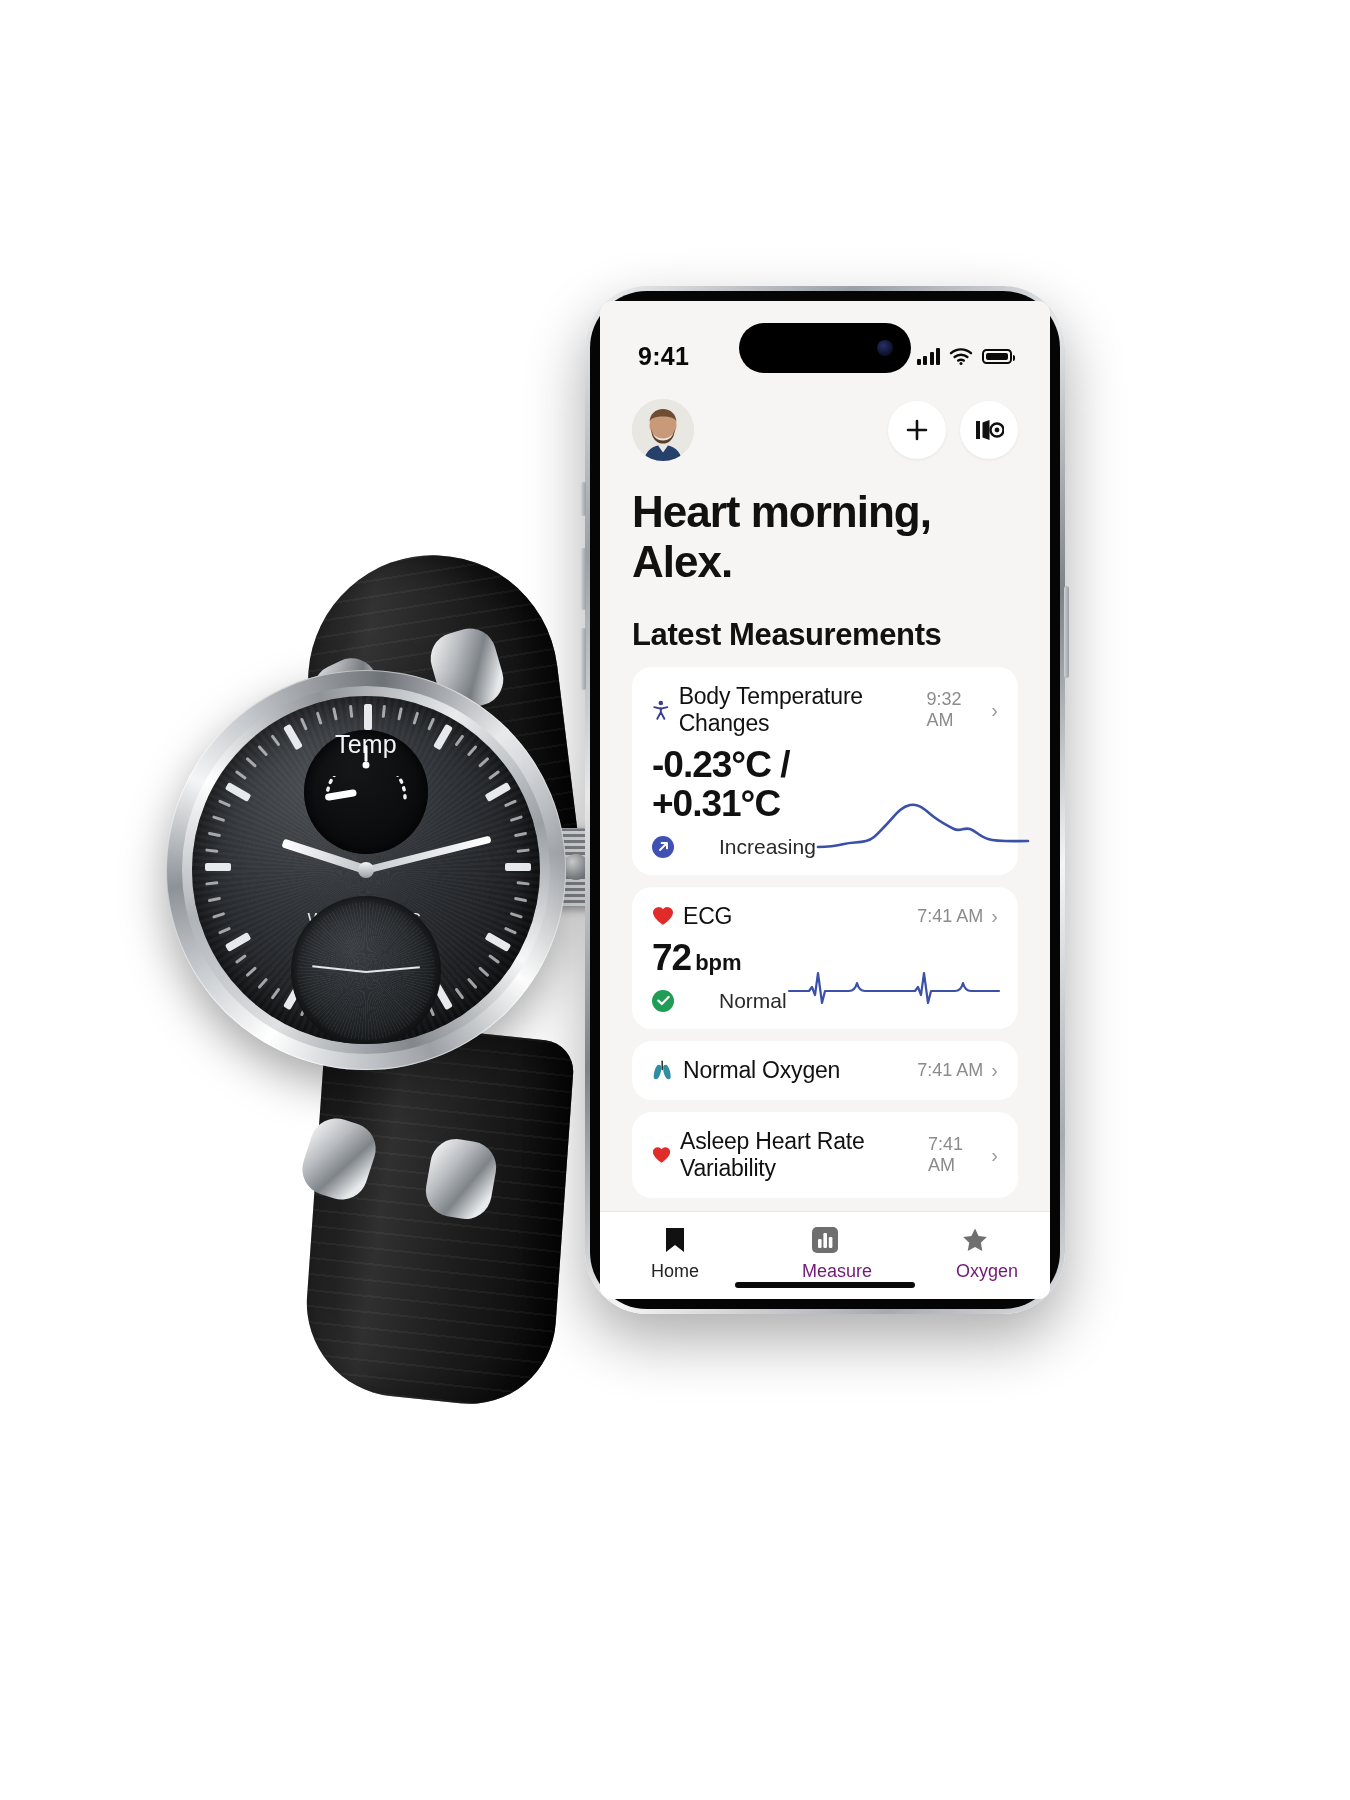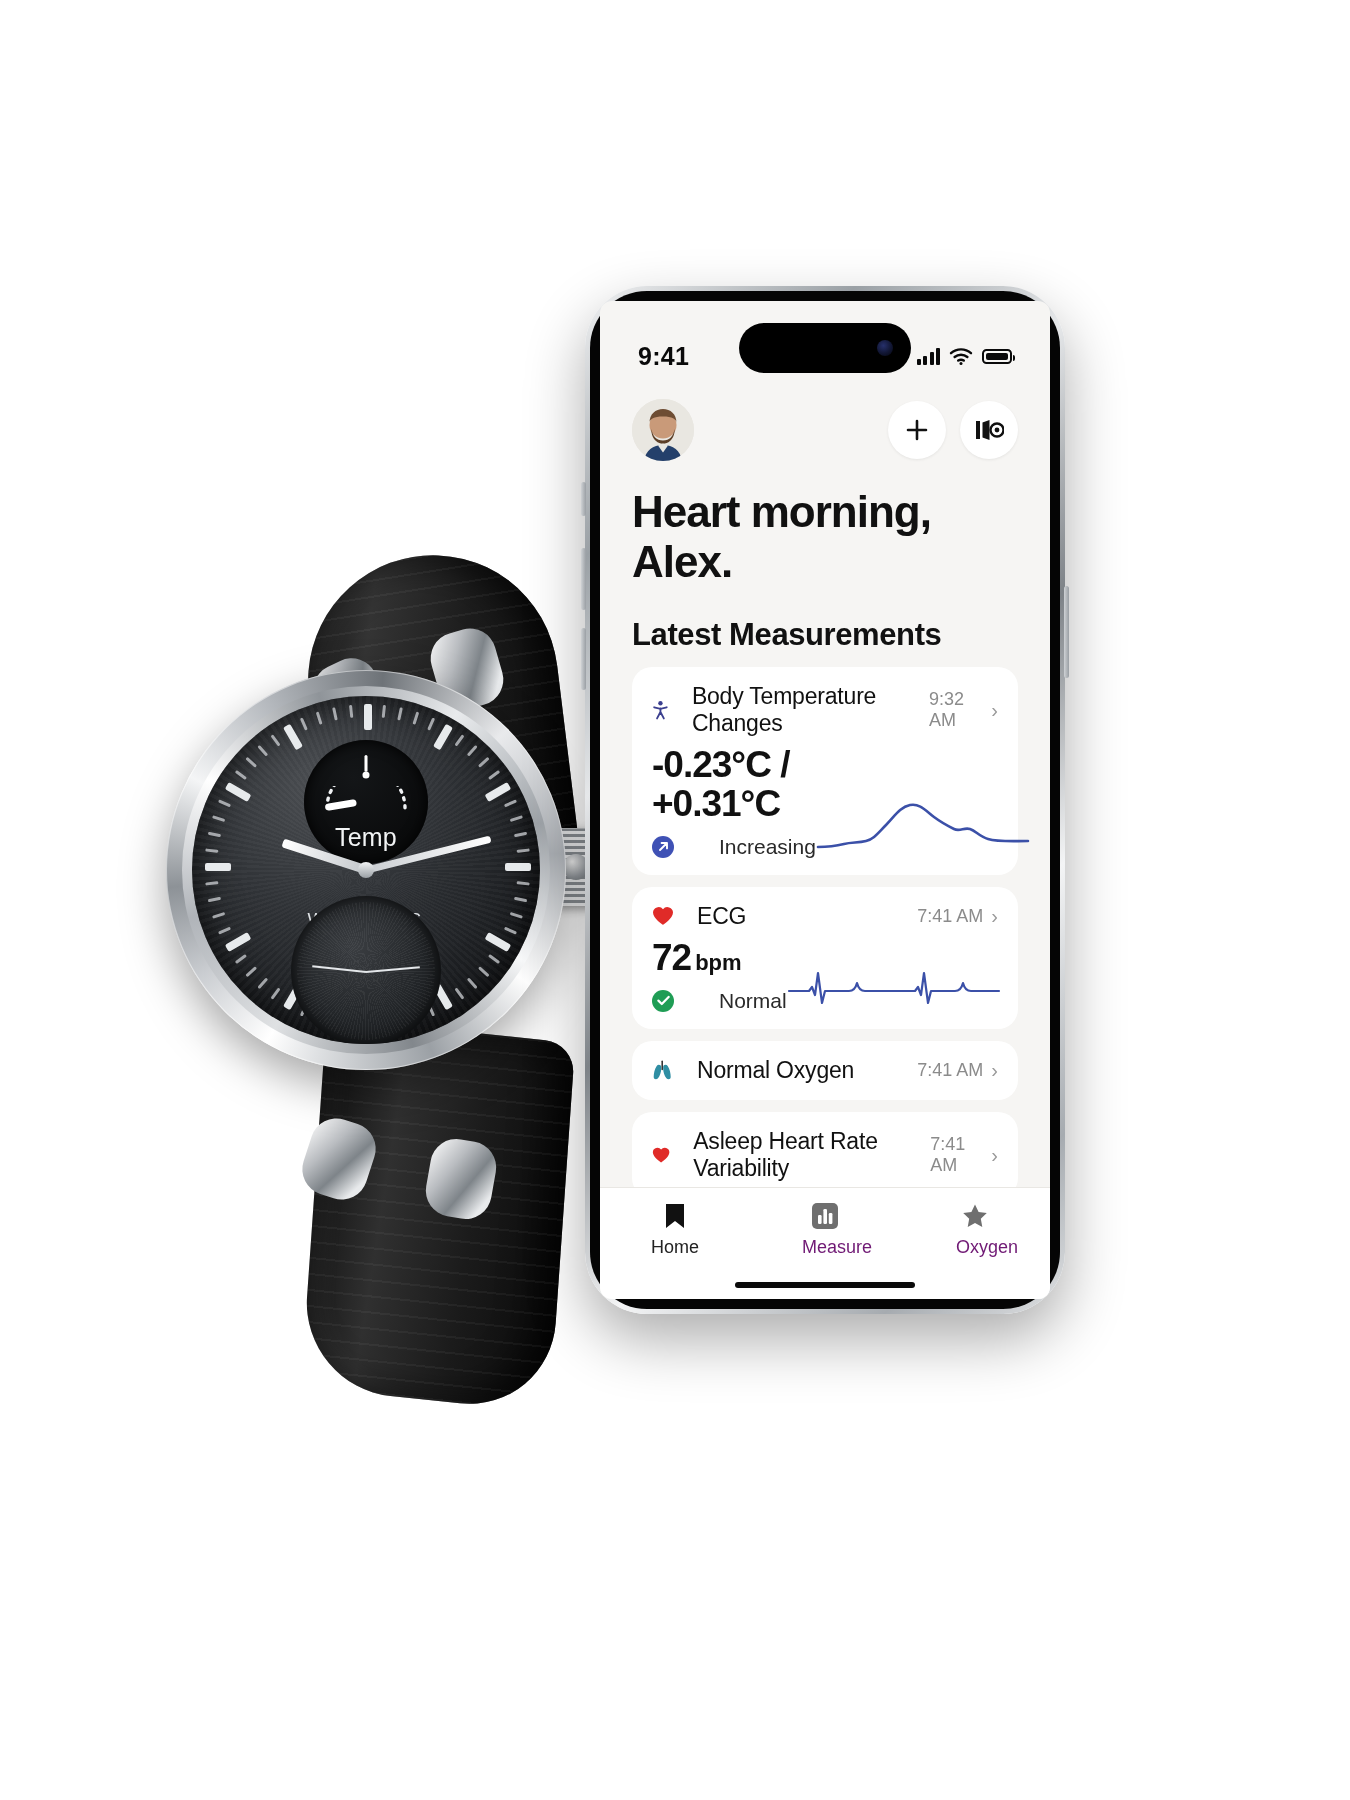--- a/index.html
+++ b/index.html
@@ -56,25 +56,25 @@
     overflow:hidden;
   }
   .dial-brush{position:absolute;inset:0;border-radius:50%;
     background:repeating-conic-gradient(from 0deg, rgba(255,255,255,.030) 0deg 1.2deg, rgba(0,0,0,0) 1.2deg 2.4deg);}
 
   .tick { position:absolute; left:50%; top:8px; width:3px; height:13px; background:#cfd2d5;
     transform-origin: 50% 163px; border-radius:2px; opacity:.75;}
   .tick.major { width:8px; height:26px; background:#e7eaec; opacity:1; margin-left:-2px; border-radius:2px;}
 
   .subdial-temp {
-    position:absolute; left:50%; top:44px; transform:translateX(-50%);
+    position:absolute; left:50%; top:34px; transform:translateX(-50%);
     width:124px; height:124px; border-radius:50%;
     background: radial-gradient(circle at 40% 30%, #141618, #0a0b0c 70%);
     box-shadow: inset 0 0 14px #000;
-    display:flex; flex-direction:column; align-items:center; justify-content:flex-end;
+    display:flex; flex-direction:column; align-items:center; justify-content:flex-start;
     padding-bottom:12px;
   }
   .thermo { position:absolute; top:12px; left:50%; transform:translateX(-50%); width:8px; height:30px;}
   .temp-gauge{position:absolute;top:46px;left:50%;transform:translateX(-50%);width:86px;height:26px;}
   .temp-label{ color:#f2f4f5; font-size:25px; letter-spacing:.2px; font-family:"Liberation Sans",sans-serif;}
 
   .subdial-small {
     position:absolute; left:50%; top:200px; transform:translateX(-50%);
     width:150px; height:150px; border-radius:50%;
     background: radial-gradient(circle at 42% 34%, #3a3d41, #232629 55%, #141618 100%);
@@ -147,37 +147,37 @@
     align-items:center; justify-content:center; box-shadow:0 1px 3px rgba(0,0,0,.07); }
 
   .greeting { font-size:44px; font-weight:bold; color:#111; letter-spacing:-1px;
     padding:26px 32px 0 32px; }
   .section-title { font-size:31px; font-weight:bold; color:#111; letter-spacing:-.4px;
     padding:30px 32px 14px 32px; }
 
   .cards { padding:0 32px; display:flex; flex-direction:column; gap:12px; }
   .card { background:#fff; border-radius:20px; padding:16px 20px 16px 20px; position:relative; }
   .card-head { display:flex; align-items:center; justify-content:space-between; }
-  .ch-left { display:flex; align-items:center; gap:23px; }
+  .ch-left { display:flex; align-items:center; gap:9px; }
   .ch-title { font-size:23px; color:#111; letter-spacing:-.2px; }
   .ch-right { display:flex; align-items:center; gap:8px; }
   .ch-time { font-size:18px; color:#8b8b8b; }
   .chev { color:#9a9a9a; font-size:20px; line-height:1; }
 
   .card-body { display:flex; align-items:flex-end; justify-content:space-between; margin-top:9px; }
   .valwrap { display:flex; flex-direction:column; }
   .value { font-size:37px; font-weight:bold; color:#111; letter-spacing:-1px; line-height:1.05; }
   .value .unit { font-size:22px; font-weight:bold; letter-spacing:0; margin-left:4px; }
   .status { display:flex; align-items:center; gap:9px; margin-top:11px; }
   .status-txt { font-size:21px; color:#2a2a2a;margin-left:36px; }
   .badge { width:22px; height:22px; border-radius:50%; display:flex; align-items:center;
     justify-content:center; flex:0 0 auto; }
   .spark { width:215px; height:62px; flex:0 0 auto; }
 
-  .tabbar { position:absolute; bottom:0; left:0; right:0; height:112px; background:#fff;
+  .tabbar { position:absolute; bottom:0; left:0; right:0; height:88px; background:#fff;
     border-top:1px solid #e9e7e3; display:flex; align-items:flex-start; padding-top:14px; }
   .tab { flex:1; display:flex; flex-direction:column; align-items:center; gap:7px; }
   .tab-label { font-size:18px; color:#222; }
   .tab.inactive .tab-label { color:#701a75;margin-left:24px; }
   .home-ind { position:absolute; bottom:11px; left:50%; transform:translateX(-50%);
     width:180px; height:6px; border-radius:3px; background:#0a0a0a; }
 </style>
 </head>
 <body>
 

